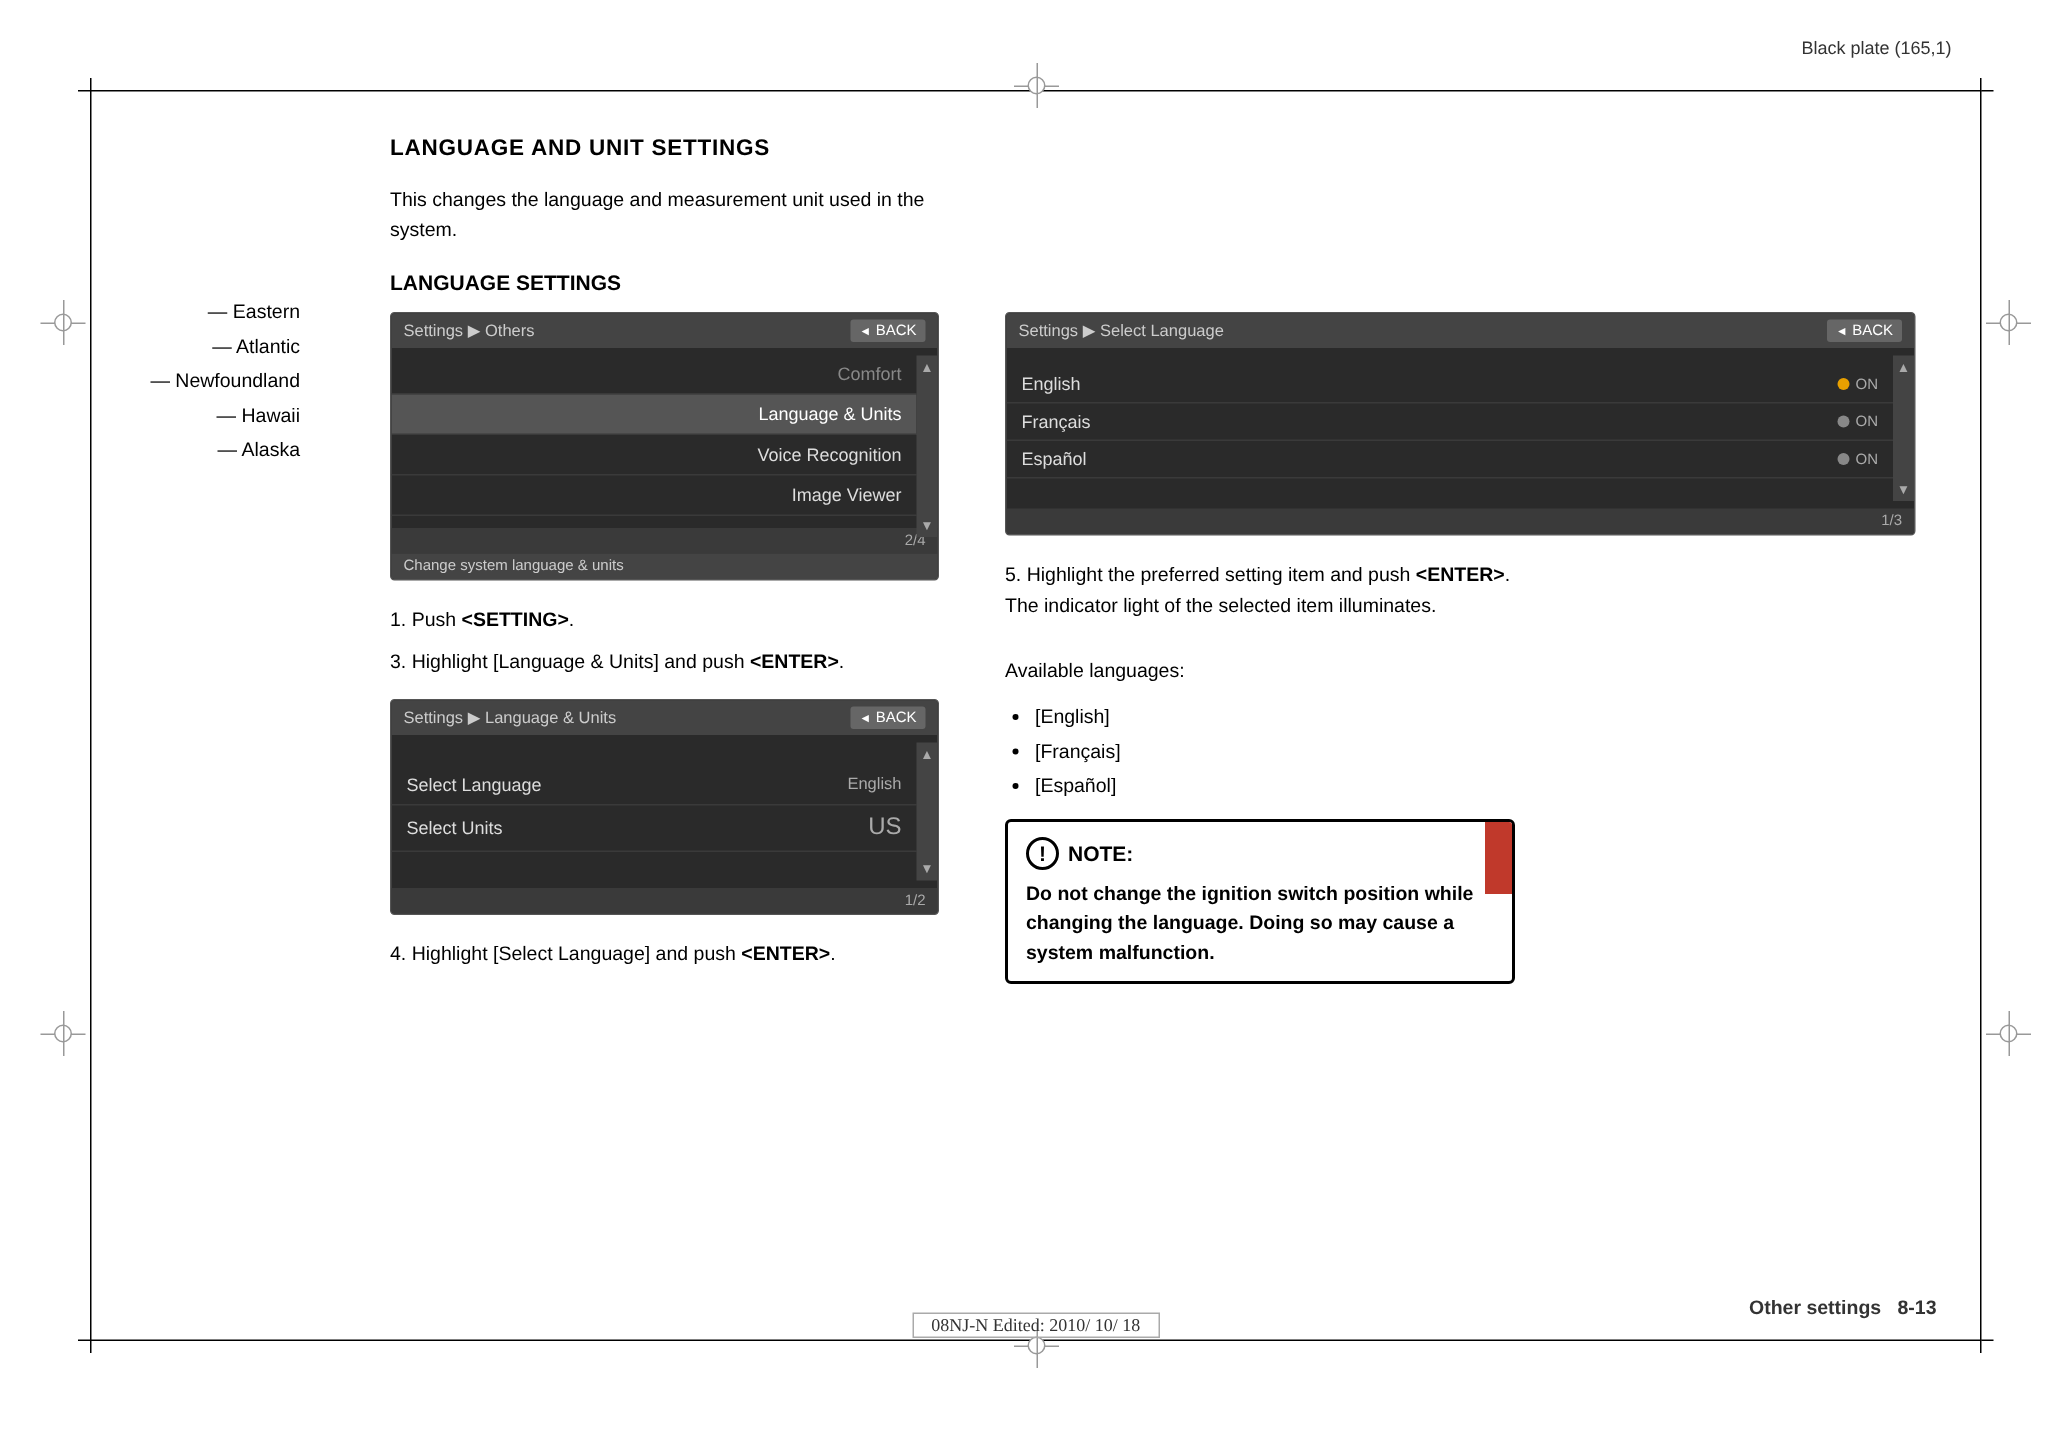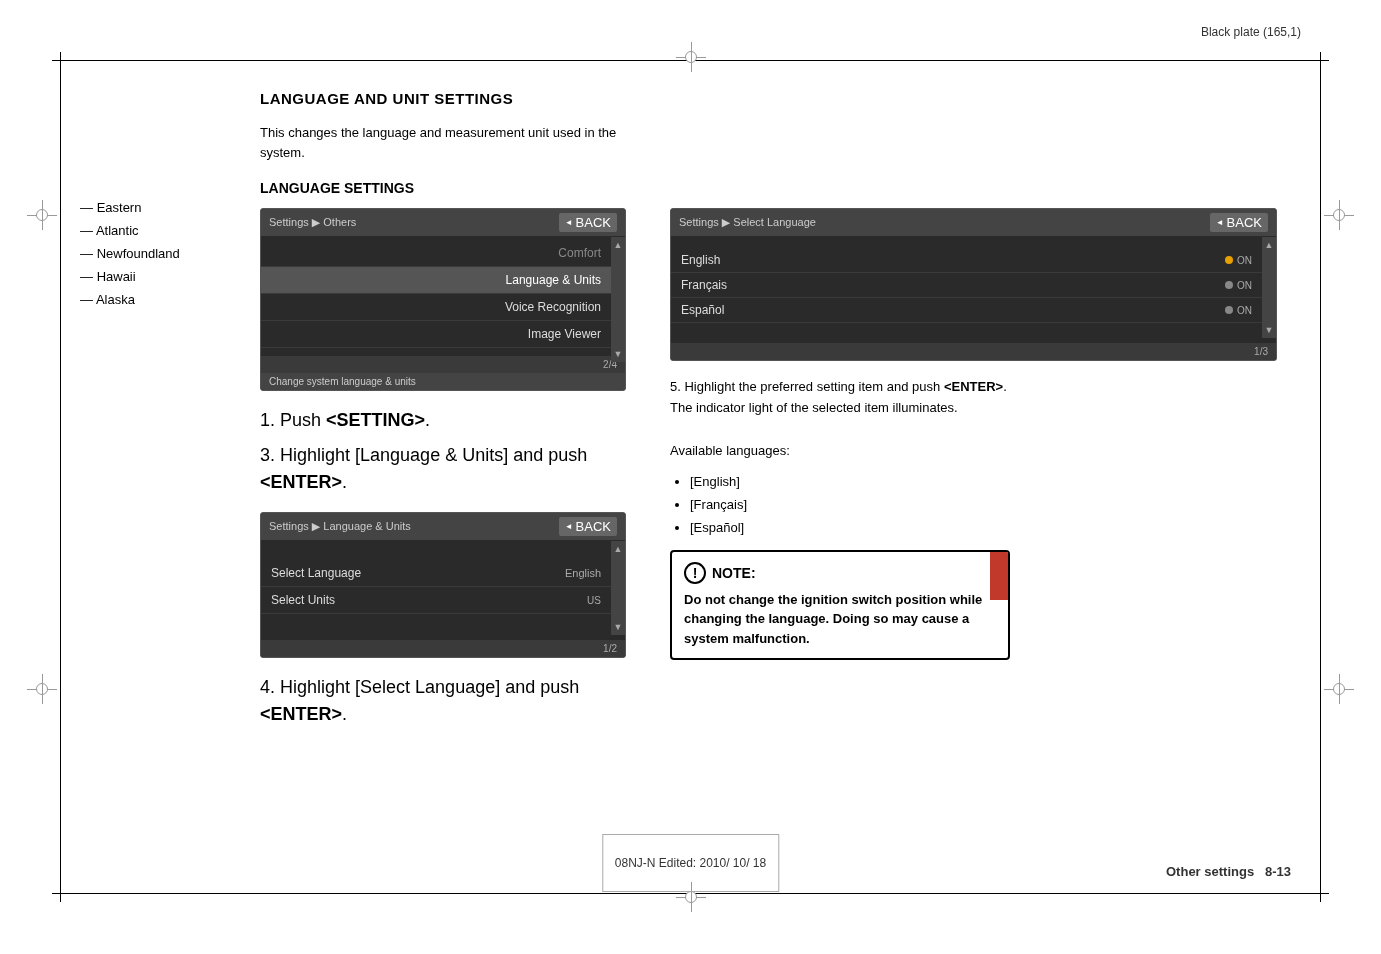--- a/index.html
+++ b/index.html
@@ -90,20 +90,21 @@
     
     .left-list {
       position: absolute;
       top: 200px;
       left: 80px;
       width: 120px;
     }
     .left-list ul {
       list-style: none;
       padding: 0;
+      text-align: right;
     }
     .left-list ul li {
       margin-bottom: 8px;
       font-size: 13px;
     }
     .left-list ul li::before {
       content: '— ';
     }
 
     
@@ -167,21 +168,21 @@
     }
 
     .screen-breadcrumb {
       color: #ccc;
       font-size: 11px;
     }
 
     .screen-back-btn {
       background: #666;
       color: #fff;
-      font-size: 13px;
+      font-size: 10px;
       padding: 2px 6px;
       border-radius: 2px;
       display: flex;
       align-items: center;
       gap: 3px;
     }
 
     .screen-back-btn::before {
       content: '◄';
       font-size: 8px;
@@ -235,21 +236,21 @@
       padding: 3px 8px;
     }
 
     
     .steps-list {
       margin-bottom: 16px;
     }
 
     .step {
       margin-bottom: 8px;
-      font-size: 18px;
+      font-size: 13px;
       line-height: 1.5;
     }
 
     .right-section-text {
       font-size: 13px;
       line-height: 1.6;
       margin-bottom: 24px;
       max-width: 340px;
     }
 
@@ -322,24 +323,25 @@
       color: #333;
     }
 
     
     .edit-info {
       position: absolute;
       bottom: 62px;
       left: 50%;
       transform: translateX(-50%);
       border: 1px solid #aaa;
-      padding: 21px 12px;
+      padding: 0 12px;
       font-size: 12px;
       color: #333;
       white-space: nowrap;
+      font-family: Liberation Serif, serif;
     }
 
     
     .dash-mark {
       position: absolute;
       background: #000;
     }
     .dash-top-left { top: 60px; left: 52px; width: 8px; height: 1px; }
     .dash-top-right { top: 60px; right: 52px; width: 8px; height: 1px; }
     .dash-bottom-left { bottom: 60px; left: 52px; width: 8px; height: 1px; }
@@ -482,21 +484,21 @@
             <span class="screen-back-btn">BACK</span>
           </div>
           <div class="screen-body" style="padding-right:14px; min-height:100px;">
             <div style="height:16px;"></div>
             <div class="screen-item screen-item-row">
               <span>Select Language</span>
               <span style="color:#aaa; font-size:11px;">English</span>
             </div>
             <div class="screen-item screen-item-row">
               <span>Select Units</span>
-              <span style="color:#aaa; font-size:10px;">US</span>
+              <span style="color:#aaa; font-size:16px;">US</span>
             </div>
             <div style="height:20px;"></div>
           </div>
           <div class="screen-footer">1/2</div>
 
           <div style="position:absolute; right:0; top:28px; bottom:22px; width:14px; background:#444; display:flex; flex-direction:column; justify-content:space-between; align-items:center; padding:3px 0;">
             <span style="color:#aaa; font-size:9px;">▲</span>
             <span style="color:#aaa; font-size:9px;">▼</span>
           </div>
         </div>

